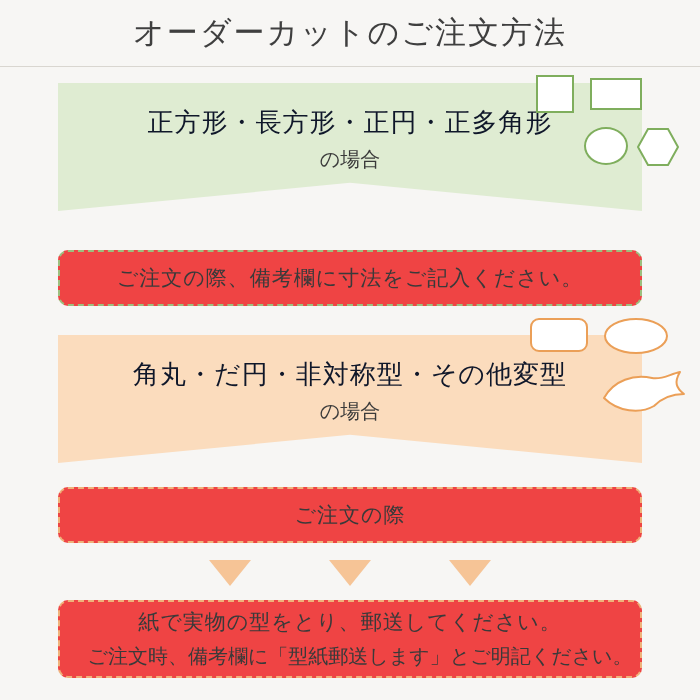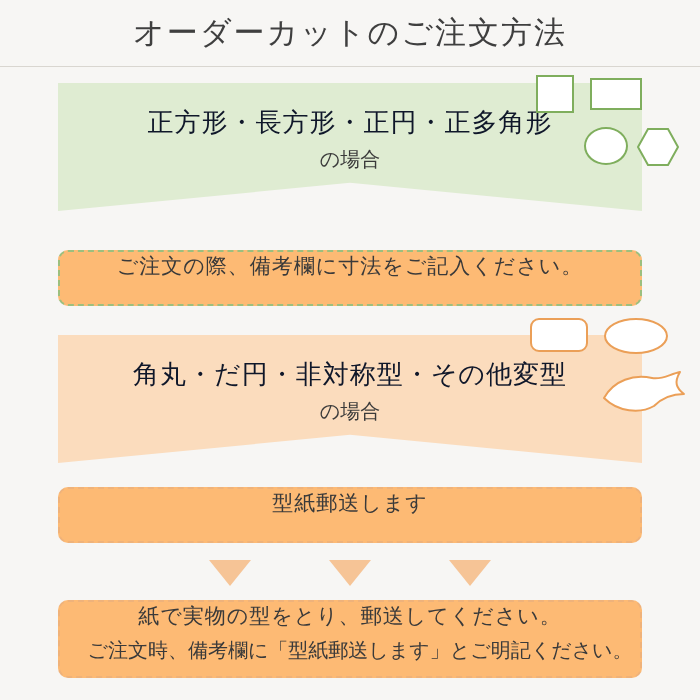--- a/index.html
+++ b/index.html
@@ -77,21 +77,22 @@
   
   .dashed-box {
     position: absolute;
     left: 58px;
     width: 584px;
     box-sizing: border-box;
     border-radius: 10px;
     display: flex;
     flex-direction: column;
     align-items: center;
-    background: #fdba74;
+    justify-content: center;
+    background: #ef4444;
   }
   .dashed-green {
     top: 250px;
     height: 56px;
     border: 2px dashed #9cbf7e;
   }
   .dashed-orange-1 {
     top: 487px;
     height: 56px;
     border: 2px dashed #efb27a;
@@ -192,21 +193,21 @@
   <div class="shape sq-orange" id="shape-rounded-rect"></div>
   <div class="shape sq-orange" id="shape-ellipse"></div>
   <div class="shape" id="shape-blob">
     <svg width="88" height="48" viewBox="0 0 88 48">
       <path d="M4,30 C14,12 34,6 52,10 C62,12 70,6 80,4 C74,14 76,20 84,26
                C72,26 62,30 54,38 C40,46 18,44 4,30 Z" fill="#ffffff" stroke="#eb9f57" stroke-width="2" stroke-linejoin="round"></path>
     </svg>
   </div>
 
   <div class="dashed-box dashed-orange-1">
-    <div class="dashed-text">型紙郵送します</div>
+    <div class="dashed-text">ご注文の際</div>
   </div>
 
   <div class="arrows">
     <div class="arrow"></div>
     <div class="arrow"></div>
     <div class="arrow"></div>
   </div>
 
   <div class="dashed-box dashed-orange-2">
     <div class="dashed-text">紙で実物の型をとり、郵送してください。</div>

